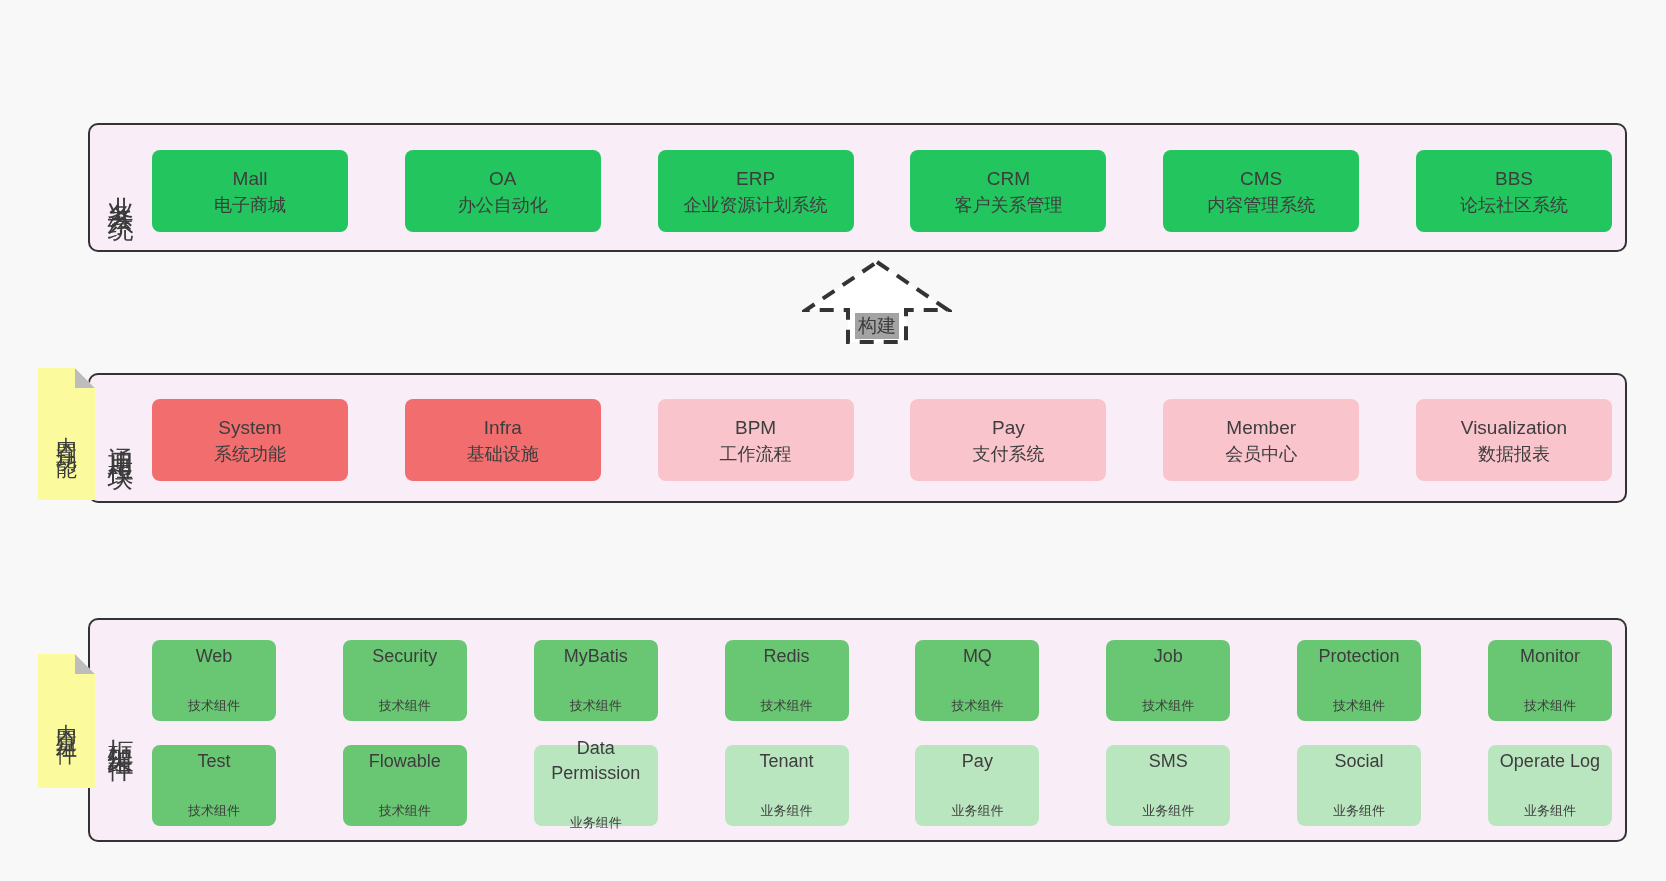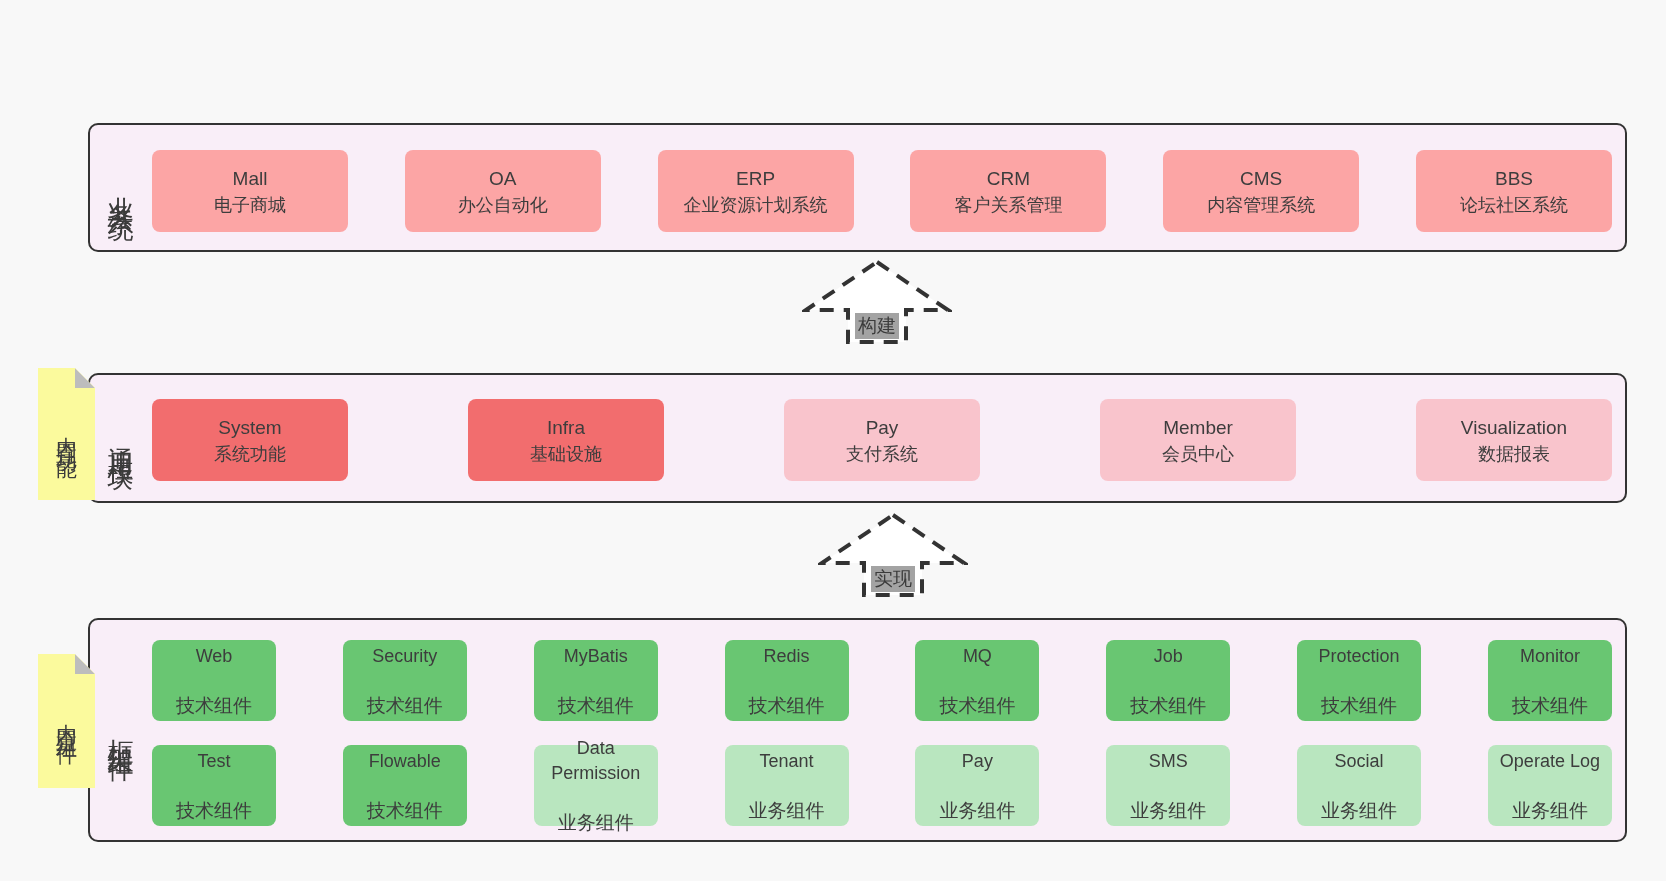--- a/index.html
+++ b/index.html
@@ -25,22 +25,22 @@
   .box{
     box-sizing:border-box;border-radius:8px;
     display:flex;flex-direction:column;align-items:center;justify-content:center;
     text-align:center;
   }
   .box-lg{width:196px;height:82px;}
   .box-sm{width:124px;height:81px;}
   .box-title{font-size:19px;line-height:27px;}
   .box-sub{font-size:18px;line-height:26px;}
   .box-sm .box-title{font-size:18px;line-height:25px;}
-  .box-sm .box-sub{font-size:19px;line-height:25px;margin-top:24px;}
-  .c-blue{background:#fca5a5;}
+  .box-sm .box-sub{font-size:13px;line-height:25px;margin-top:24px;}
+  .c-blue{background:#22c55e;}
   .c-red{background:#f26d6e;}
   .c-pink{background:#f9c4cc;}
   .c-green{background:#69c672;}
   .c-lightgreen{background:#b9e6bf;}
   
   .note{
     position:absolute;left:38px;width:57px;background:#fbfa9d;z-index:3;
     clip-path:polygon(0 0,calc(100% - 20px) 0,100% 20px,100% 100%,0 100%);
     display:flex;align-items:center;justify-content:center;
   }
@@ -112,40 +112,38 @@
     <div class="band-boxes" style="top:24px;">
       <div class="box box-lg c-red">
         <div class="box-title">System</div>
         <div class="box-sub">系统功能</div>
       </div>
       <div class="box box-lg c-red">
         <div class="box-title">Infra</div>
         <div class="box-sub">基础设施</div>
       </div>
       <div class="box box-lg c-pink">
+        <div class="box-title">BPM</div>
+        <div class="box-sub">工作流程</div>
+      </div>
+      <div class="box box-lg c-pink">
         <div class="box-title">Pay</div>
         <div class="box-sub">支付系统</div>
       </div>
       <div class="box box-lg c-pink">
         <div class="box-title">Member</div>
         <div class="box-sub">会员中心</div>
       </div>
       <div class="box box-lg c-pink">
         <div class="box-title">Visualization</div>
         <div class="box-sub">数据报表</div>
       </div>
     </div>
   </div>
 
-  <div class="arrow" style="left:818px;top:511px;">
-    <svg width="150" height="88" viewBox="0 0 150 88">
-      <polygon points="75,4 146,52 104,52 104,84 46,84 46,52 4,52" fill="#ffffff" stroke="#333333" stroke-width="4" stroke-dasharray="14 10"></polygon>
-    </svg>
-    <div class="arrow-label">实现</div>
-  </div>
 
   <div class="note" style="top:654px;height:134px;">
     <div class="note-fold"></div>
     <div class="note-text">内置组件</div>
   </div>
 
   <div class="band" style="top:618px;height:224px;">
     <div class="band-label">框架组件</div>
 
     <div class="band-boxes" style="top:20px;">

